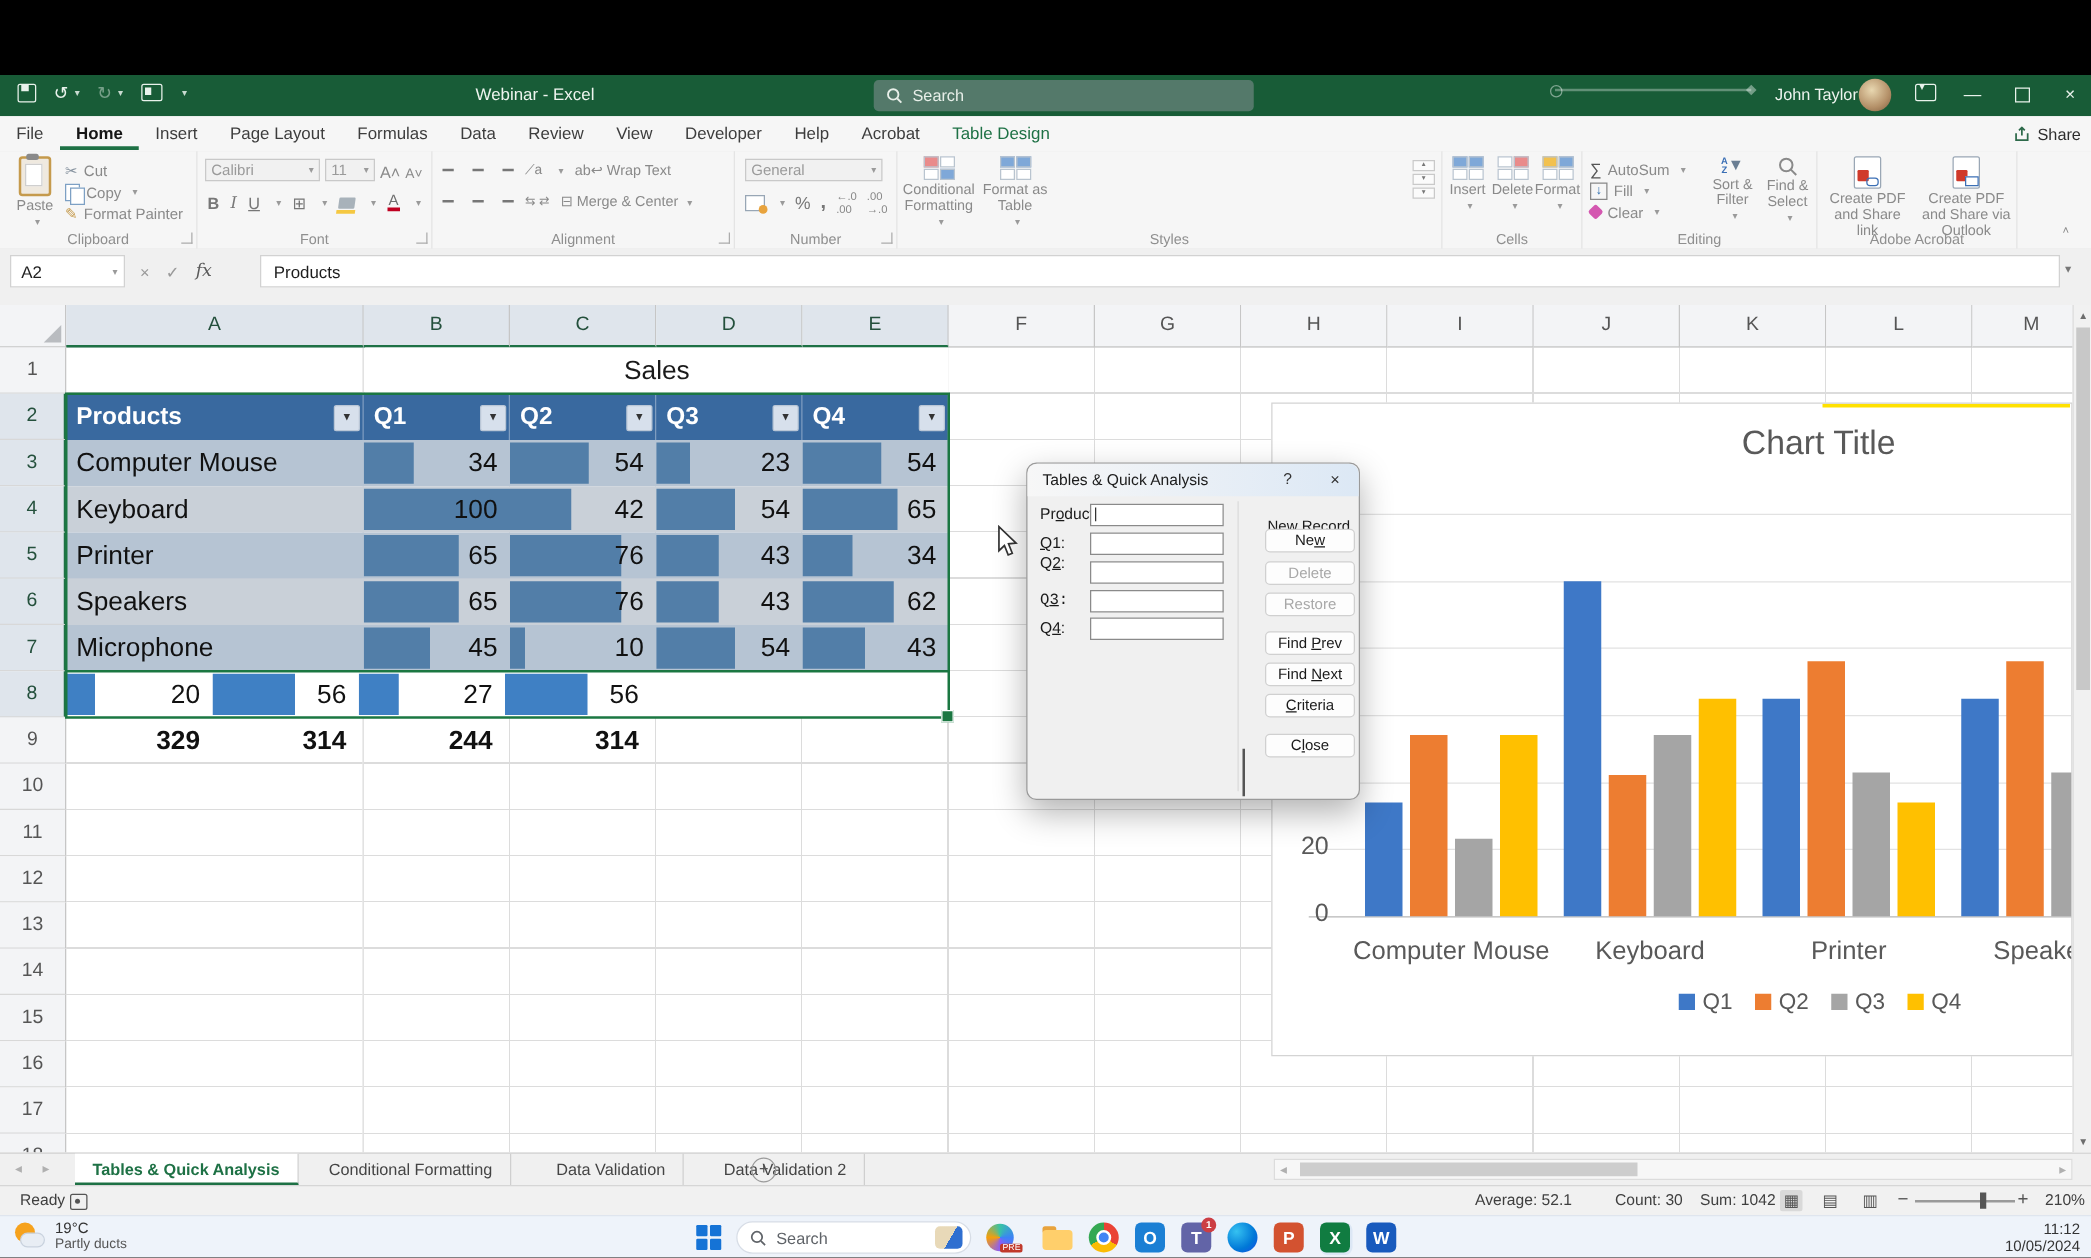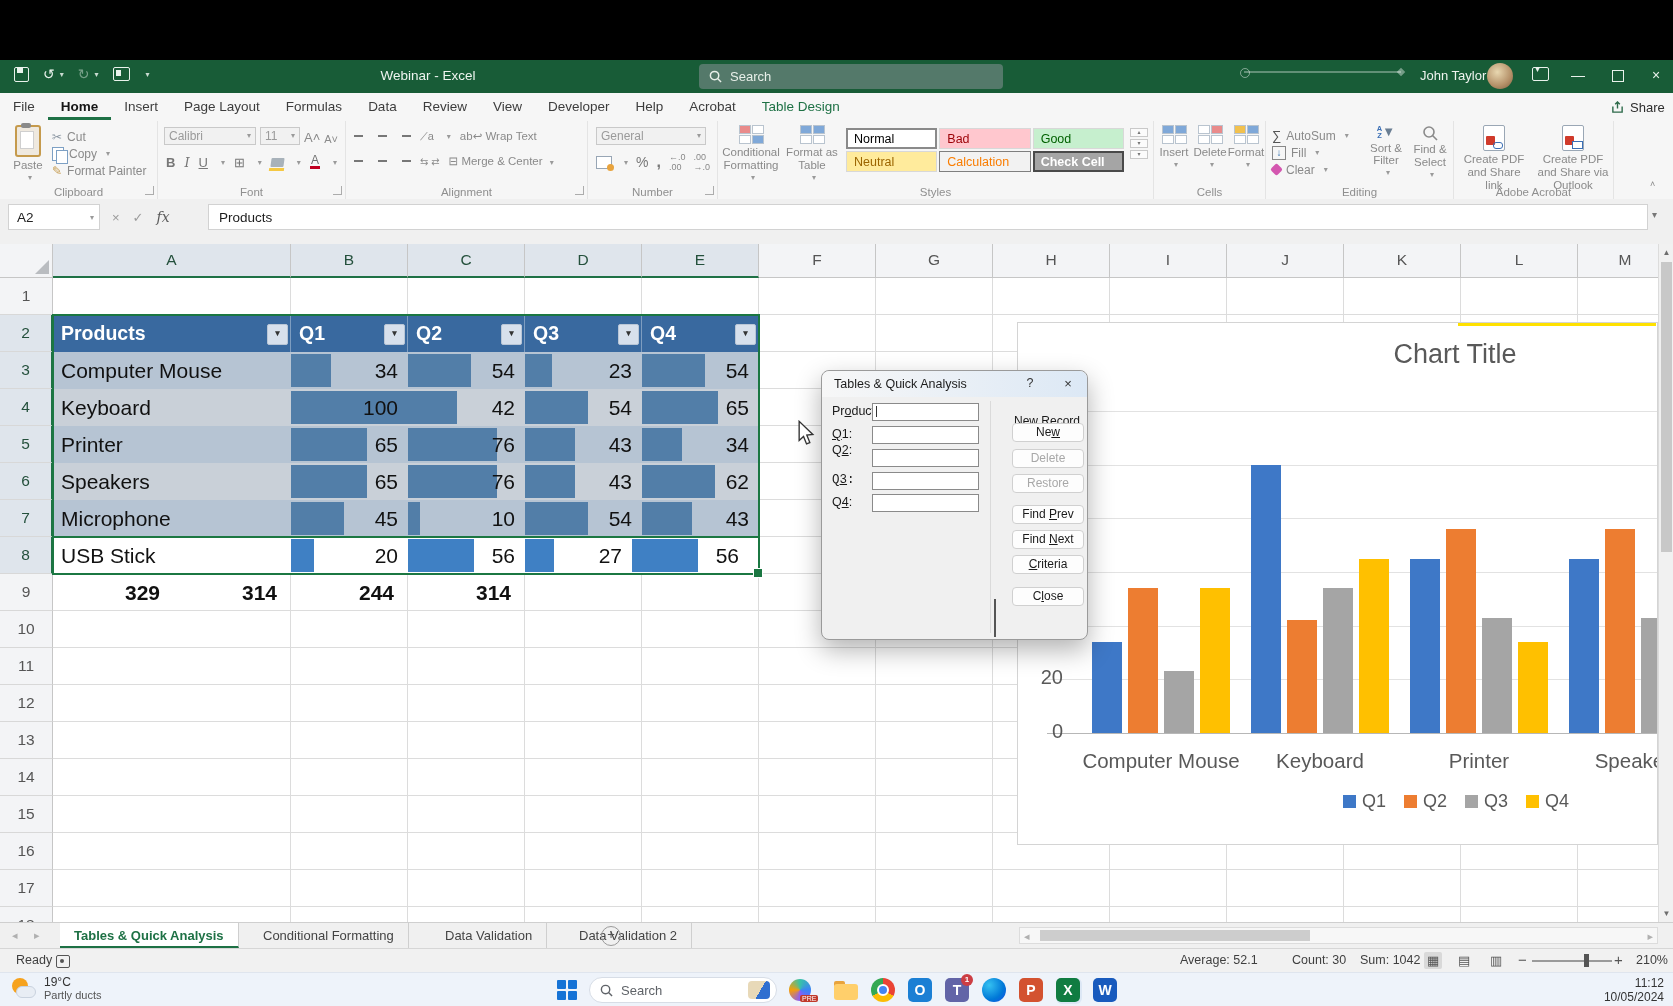--- a/index.html
+++ b/index.html
@@ -380,28 +380,20 @@
       <div class="bigv" style="left:66px;width:56px">
         <span class="mg">
             <b class="b"></b>
             <b class="b"></b>
             <b></b>
             <b></b>
           </span>
         <span>Format as Table</span>
           <span class="dd8">▾</span>
       </div>
-      <div id="stylegallery" style="position:absolute;left:128px;top:7px;width:278px;display:grid;grid-template-columns:1fr 1fr 1fr;gap:2px">
-          <div class="styleitem normal" style="background: rgb(255, 255, 255); color: rgb(0, 0, 0);">Normal</div>
-          <div class="styleitem " style="background: rgb(255, 199, 206); color: rgb(156, 0, 6);">Bad</div>
-          <div class="styleitem " style="background: rgb(198, 239, 206); color: rgb(0, 97, 0);">Good</div>
-          <div class="styleitem " style="background: rgb(255, 235, 156); color: rgb(156, 101, 0);">Neutral</div>
-          <div class="styleitem calc" style="background: rgb(242, 242, 242); color: rgb(250, 125, 0);">Calculation</div>
-          <div class="styleitem check" style="background: rgb(165, 165, 165); color: rgb(255, 255, 255);">Check Cell</div>
-        </div>
       <div style="position:absolute;left:412px;top:7px;display:flex;flex-direction:column;gap:2px">
         <span class="scrbtn">▴</span>
         <span class="scrbtn">▾</span>
         <span class="scrbtn">▾</span>
       </div>
       <div class="grplabel">Styles</div>
     </div>
 
     <div class="group" id="g-cells" style="left:1154px;width:112px">
       <div class="bigv" style="left:2px;width:36px">
@@ -531,20 +523,21 @@
         <div class="rowhdr" style="top: 367px;">10</div>
         <div class="rowhdr" style="top: 404px;">11</div>
         <div class="rowhdr" style="top: 441px;">12</div>
         <div class="rowhdr" style="top: 478px;">13</div>
         <div class="rowhdr" style="top: 515px;">14</div>
         <div class="rowhdr" style="top: 552px;">15</div>
         <div class="rowhdr" style="top: 589px;">16</div>
         <div class="rowhdr" style="top: 626px;">17</div>
         <div class="rowhdr" style="top: 663px;">18</div>
       </div>
+    <div id="salescell">Sales</div>
 
     <div id="xtable">
         <div class="trow thead">
           <div class="tcell" style="width: 238px; padding-left: 8px;"><span>Products</span><div class="fbtn">▾</div></div>
           <div class="tcell" style="width: 117px; padding-left: 8px;"><span>Q1</span><div class="fbtn">▾</div></div>
           <div class="tcell" style="width: 117px; padding-left: 8px;"><span>Q2</span><div class="fbtn">▾</div></div>
           <div class="tcell" style="width: 117px; padding-left: 8px;"><span>Q3</span><div class="fbtn">▾</div></div>
           <div class="tcell" style="width: 117px; padding-left: 8px;"><span>Q4</span><div class="fbtn">▾</div></div>
         </div>
         <div class="trow" style="background: rgb(182, 196, 211);">
@@ -576,24 +569,23 @@
           <div class="tcell tnum" style="width: 117px;"><div class="dbar" style="width: 62%; background: rgb(82, 126, 168);"></div><span>62</span></div>
         </div>
         <div class="trow" style="background: rgb(182, 196, 211);">
           <div class="tcell tname" style="width: 238px;">Microphone</div>
           <div class="tcell tnum" style="width: 117px;"><div class="dbar" style="width: 45%; background: rgb(82, 126, 168);"></div><span>45</span></div>
           <div class="tcell tnum" style="width: 117px;"><div class="dbar" style="width: 10%; background: rgb(82, 126, 168);"></div><span>10</span></div>
           <div class="tcell tnum" style="width: 117px;"><div class="dbar" style="width: 54%; background: rgb(82, 126, 168);"></div><span>54</span></div>
           <div class="tcell tnum" style="width: 117px;"><div class="dbar" style="width: 43%; background: rgb(82, 126, 168);"></div><span>43</span></div>
         </div>
         <div class="trow" style="background: rgb(255, 255, 255);">
-          <div class="tcell tname" style="width: 238px;">USB Stick</div>
           <div class="tcell tnum" style="width: 117px;"><div class="dbar" style="width: 20%; background: rgb(63, 128, 196);"></div><span>20</span></div>
           <div class="tcell tnum" style="width: 117px;"><div class="dbar" style="width: 56%; background: rgb(63, 128, 196);"></div><span>56</span></div>
-          <div class="tcell tnum" style="width: 107px;"><div class="dbar" style="width: 27%; background: rgb(63, 128, 196);"></div><span>27</span></div>
+          <div class="tcell tnum" style="width: 117px;"><div class="dbar" style="width: 27%; background: rgb(63, 128, 196);"></div><span>27</span></div>
           <div class="tcell tnum" style="width: 117px;"><div class="dbar" style="width: 56%; background: rgb(63, 128, 196);"></div><span>56</span></div>
         </div>
         <div class="trow sumrow">
           <div class="tcell tnum" style="width: 117px;"><span>329</span></div>
           <div class="tcell tnum" style="width: 117px;"><span>314</span></div>
           <div class="tcell tnum" style="width: 117px;"><span>244</span></div>
           <div class="tcell tnum" style="width: 117px;"><span>314</span></div>
         </div>
       </div>
     <div id="selborder"></div>

